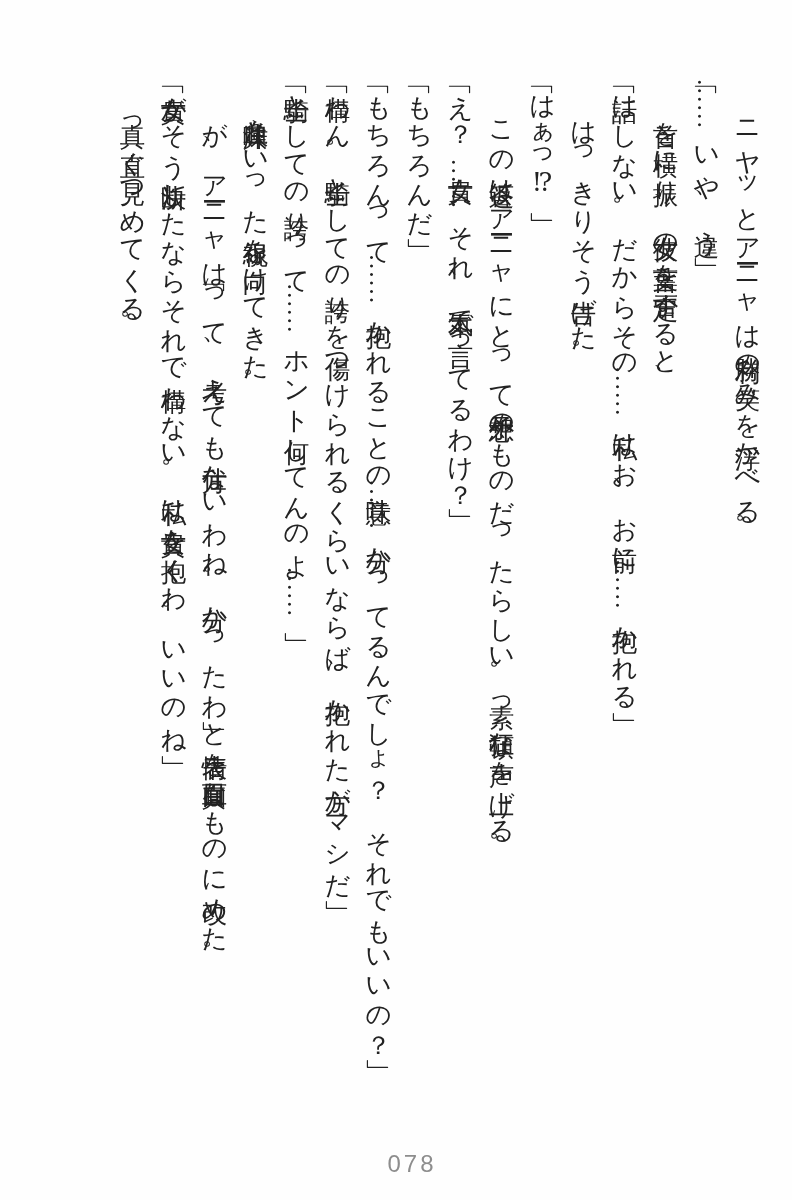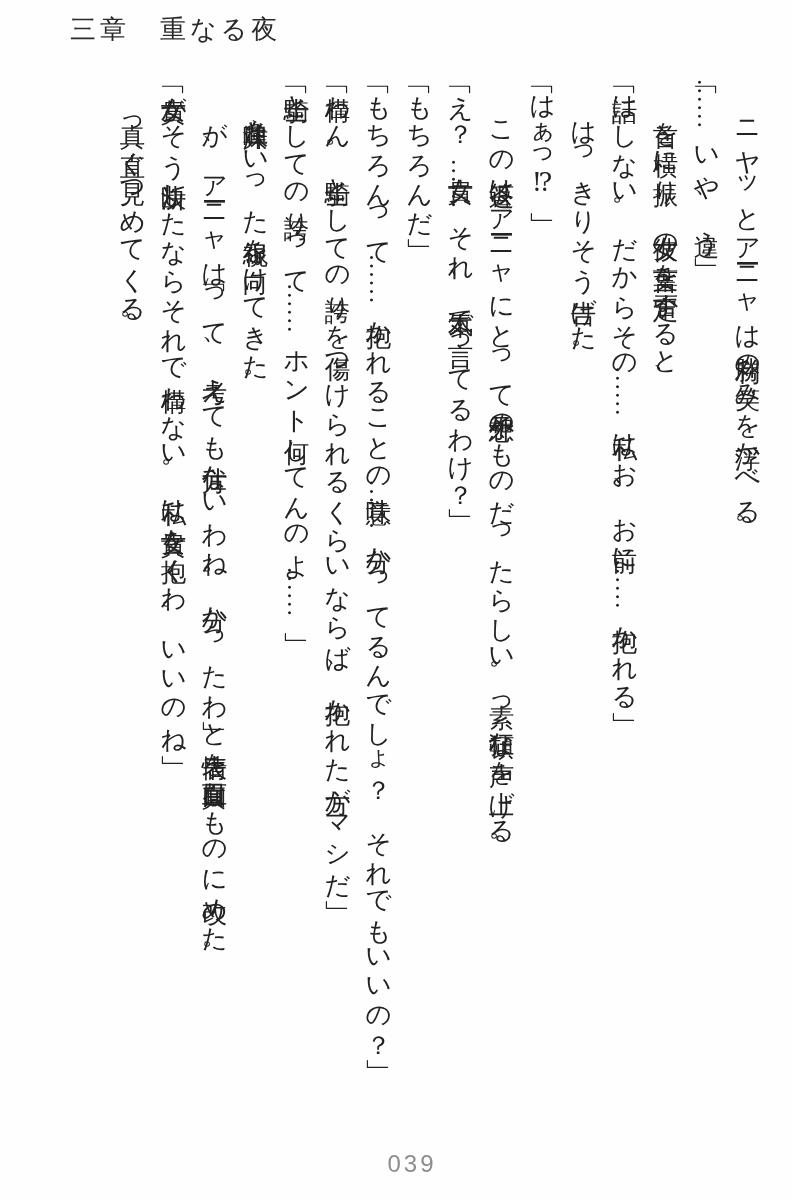--- a/index.html
+++ b/index.html
@@ -58,36 +58,35 @@
     font-size: 24px;
     color: #8d8d8d;
     letter-spacing: 3px;
   }
 </style>
 </head>
 <body>
 
 <div class="page">
 
-  <div class="running-head">三章　重なる夜</div>
 
   <div class="text-body">
     <p class="para indent">ニヤッとアーニャは勝利の笑みを浮かべる。</p>
     <p class="para">「……いや、違う」</p>
     <p class="para indent">首を横に振り、彼女の言葉を否定すると、</p>
     <p class="para">「話はしない。だからその……私はお、お前に……抱かれる」</p>
     <p class="para indent">はっきりそう告げた。</p>
     <p class="para">「はぁっ⁉」</p>
     <p class="para indent">この返答はアーニャにとって予想外のものだったらしい。素っ頓狂な声を上げる。</p>
     <p class="para">「え？　貴女……それ、本気で言ってるわけ？」</p>
     <p class="para">「もちろんだ」</p>
     <p class="para">「もちろんって……抱かれることの意味……分かってるんでしょ？　それでもいいの？」</p>
     <p class="para">「構わん。騎士としての誇りを傷つけられるくらいならば、抱かれた方がマシだ」</p>
     <p class="para">「騎士としての誇りって……ホント何してんのよ……」</p>
     <p class="para indent">興味津々といった視線を向けてきた。</p>
     <p class="para indent">が、アーニャは「って、考えても仕方ないわね。分かったわ」と表情を真面目なものに改めた。</p>
     <p class="para">「貴女がそう決断したならそれで構わない。私は貴女を抱くわ。いいのね」</p>
     <p class="para indent">真っ直ぐ見つめてくる。</p>
   </div>
 
-  <div class="page-number">039</div>
+  <div class="page-number">078</div>
 
 </div>
 
 </body></html>

